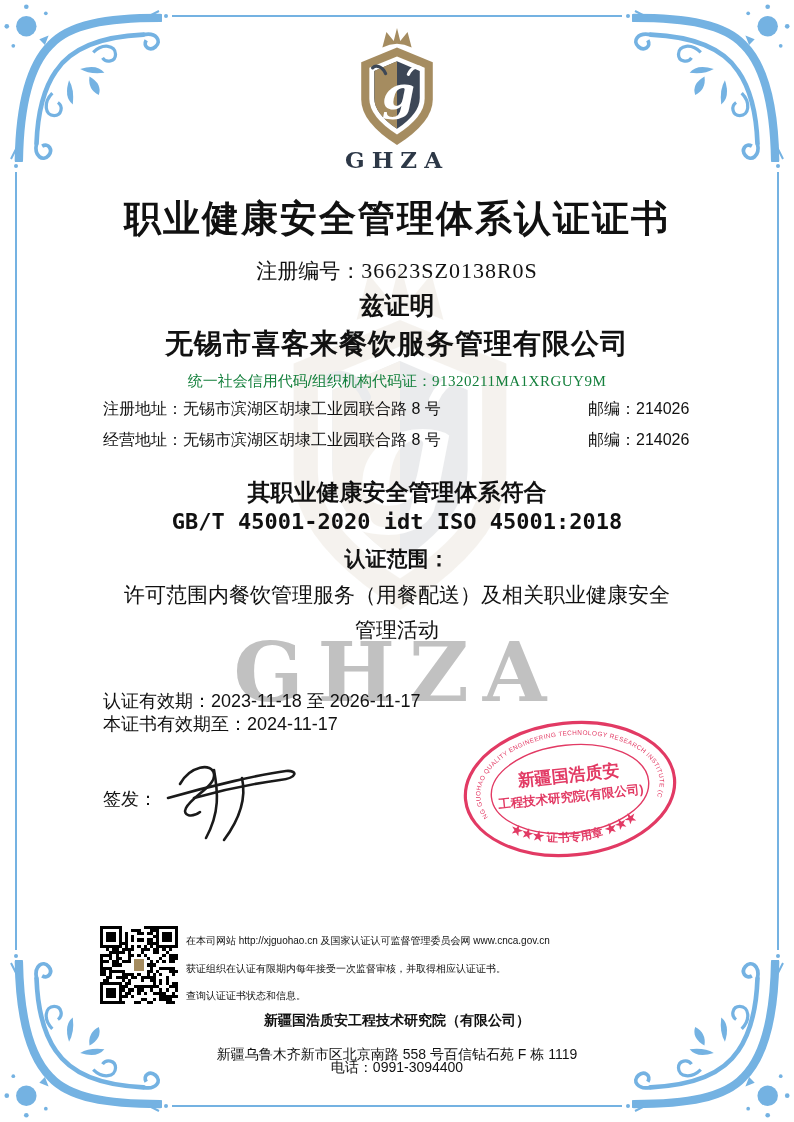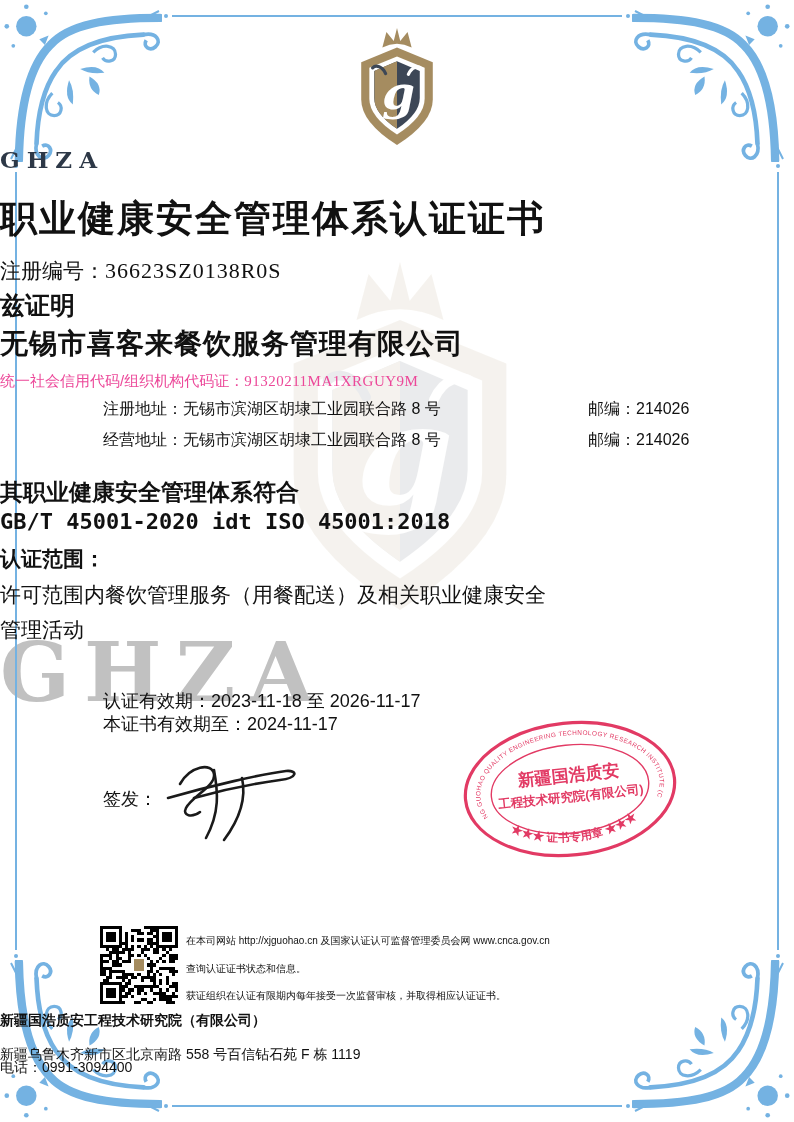--- a/index.html
+++ b/index.html
@@ -1,33 +1,33 @@
 <!DOCTYPE html>
 <html><head>
 <meta charset="utf-8">
 <style>
   html,body{margin:0;padding:0;background:#888;}
   .page{position:relative;width:794px;height:1122px;background:#ffffff;margin:0 auto;
         font-family:"Liberation Sans",sans-serif;color:#111;overflow:hidden;}
   .abs{position:absolute;}
-  .center{left:0;right:0;}
+  .center{left:0;right:0;text-align:center;}
   
   .corner{position:absolute;width:158px;height:158px;z-index:1;}
   .c-tl{left:4px;top:4px;}
   .c-tr{right:4px;top:4px;transform:scaleX(-1);}
   .c-bl{left:4px;bottom:4px;transform:scaleY(-1);}
   .c-br{right:4px;bottom:4px;transform:scale(-1,-1);}
   .bline{position:absolute;z-index:1;}
   
   .title{top:194px;font-size:37px;font-weight:700;letter-spacing:2px;z-index:2;}
   .reg{top:257px;font-size:21px;z-index:2;}
   .reg .val{font-family:"Liberation Serif",serif;font-size:22px;letter-spacing:1px;}
   .hereby{top:289px;font-size:25px;font-weight:700;z-index:2;}
   .company{top:325px;font-size:28px;font-weight:700;letter-spacing:1px;z-index:2;}
-  .credit{top:372px;font-size:15px;color:#ec4899;z-index:2;}
+  .credit{top:372px;font-size:15px;color:#15803d;z-index:2;}
   .credit .val{font-family:"Liberation Serif",serif;letter-spacing:.5px;}
   .addr{left:103px;width:600px;font-size:16px;z-index:2;}
   .addr .postal{position:absolute;left:485px;top:0;}
   .conform{top:477px;font-size:23px;font-weight:700;z-index:2;}
   .standard{top:509px;font-size:22px;font-family:"DejaVu Sans Mono",monospace;font-weight:700;z-index:2;}
   .scopelabel{top:545px;font-size:21px;font-weight:700;z-index:2;}
   .scope1{top:581px;font-size:21px;z-index:2;}
   .scope2{top:616px;font-size:21px;z-index:2;}
   .validity{left:103px;top:672px;font-size:18px;z-index:2;margin-top:17px;}
   .expiry{left:103px;top:712px;font-size:18px;z-index:2;}
@@ -272,21 +272,21 @@
         <rect x="20" y="2" width="3" height="3"></rect>
       <path d="M0,18h7v7h-7z M1,19v5h5v-5z" fill-rule="evenodd"></path>
         <rect x="2" y="20" width="3" height="3"></rect>
       <path id="qr-rand" d="M14,0h1v1h-1zM15,0h1v1h-1zM16,0h1v1h-1zM17,0h1v1h-1zM10,1h1v1h-1zM11,1h1v1h-1zM12,1h1v1h-1zM16,1h1v1h-1zM17,1h1v1h-1zM8,2h1v1h-1zM12,2h1v1h-1zM13,2h1v1h-1zM15,2h1v1h-1zM16,2h1v1h-1zM8,3h1v1h-1zM10,3h1v1h-1zM17,3h1v1h-1zM8,4h1v1h-1zM10,4h1v1h-1zM12,4h1v1h-1zM13,4h1v1h-1zM15,4h1v1h-1zM16,4h1v1h-1zM7,5h1v1h-1zM8,5h1v1h-1zM15,5h1v1h-1zM16,5h1v1h-1zM17,5h1v1h-1zM8,6h1v1h-1zM10,6h1v1h-1zM12,6h1v1h-1zM14,6h1v1h-1zM16,6h1v1h-1zM2,7h1v1h-1zM4,7h1v1h-1zM5,7h1v1h-1zM7,7h1v1h-1zM8,7h1v1h-1zM9,7h1v1h-1zM10,7h1v1h-1zM13,7h1v1h-1zM14,7h1v1h-1zM15,7h1v1h-1zM17,7h1v1h-1zM18,7h1v1h-1zM20,7h1v1h-1zM22,7h1v1h-1zM3,8h1v1h-1zM4,8h1v1h-1zM5,8h1v1h-1zM6,8h1v1h-1zM7,8h1v1h-1zM9,8h1v1h-1zM13,8h1v1h-1zM17,8h1v1h-1zM18,8h1v1h-1zM21,8h1v1h-1zM0,9h1v1h-1zM1,9h1v1h-1zM2,9h1v1h-1zM3,9h1v1h-1zM5,9h1v1h-1zM9,9h1v1h-1zM10,9h1v1h-1zM12,9h1v1h-1zM14,9h1v1h-1zM20,9h1v1h-1zM22,9h1v1h-1zM23,9h1v1h-1zM24,9h1v1h-1zM0,10h1v1h-1zM3,10h1v1h-1zM5,10h1v1h-1zM6,10h1v1h-1zM9,10h1v1h-1zM15,10h1v1h-1zM19,10h1v1h-1zM22,10h1v1h-1zM23,10h1v1h-1zM24,10h1v1h-1zM0,11h1v1h-1zM1,11h1v1h-1zM2,11h1v1h-1zM4,11h1v1h-1zM5,11h1v1h-1zM7,11h1v1h-1zM8,11h1v1h-1zM9,11h1v1h-1zM16,11h1v1h-1zM18,11h1v1h-1zM20,11h1v1h-1zM22,11h1v1h-1zM23,11h1v1h-1zM0,12h1v1h-1zM4,12h1v1h-1zM5,12h1v1h-1zM6,12h1v1h-1zM15,12h1v1h-1zM16,12h1v1h-1zM17,12h1v1h-1zM0,13h1v1h-1zM1,13h1v1h-1zM2,13h1v1h-1zM3,13h1v1h-1zM16,13h1v1h-1zM19,13h1v1h-1zM20,13h1v1h-1zM21,13h1v1h-1zM22,13h1v1h-1zM23,13h1v1h-1zM0,14h1v1h-1zM1,14h1v1h-1zM3,14h1v1h-1zM4,14h1v1h-1zM5,14h1v1h-1zM6,14h1v1h-1zM7,14h1v1h-1zM15,14h1v1h-1zM16,14h1v1h-1zM18,14h1v1h-1zM22,14h1v1h-1zM23,14h1v1h-1zM24,14h1v1h-1zM0,15h1v1h-1zM1,15h1v1h-1zM3,15h1v1h-1zM7,15h1v1h-1zM8,15h1v1h-1zM9,15h1v1h-1zM10,15h1v1h-1zM12,15h1v1h-1zM15,15h1v1h-1zM17,15h1v1h-1zM19,15h1v1h-1zM23,15h1v1h-1zM2,16h1v1h-1zM3,16h1v1h-1zM5,16h1v1h-1zM6,16h1v1h-1zM7,16h1v1h-1zM8,16h1v1h-1zM10,16h1v1h-1zM11,16h1v1h-1zM13,16h1v1h-1zM14,16h1v1h-1zM15,16h1v1h-1zM16,16h1v1h-1zM17,16h1v1h-1zM21,16h1v1h-1zM1,17h1v1h-1zM2,17h1v1h-1zM7,17h1v1h-1zM9,17h1v1h-1zM13,17h1v1h-1zM16,17h1v1h-1zM17,17h1v1h-1zM19,17h1v1h-1zM21,17h1v1h-1zM8,18h1v1h-1zM9,18h1v1h-1zM17,18h1v1h-1zM19,18h1v1h-1zM21,18h1v1h-1zM23,18h1v1h-1zM24,18h1v1h-1zM7,19h1v1h-1zM8,19h1v1h-1zM11,19h1v1h-1zM12,19h1v1h-1zM13,19h1v1h-1zM14,19h1v1h-1zM15,19h1v1h-1zM16,19h1v1h-1zM17,19h1v1h-1zM18,19h1v1h-1zM22,19h1v1h-1zM23,19h1v1h-1zM24,19h1v1h-1zM7,20h1v1h-1zM9,20h1v1h-1zM10,20h1v1h-1zM12,20h1v1h-1zM13,20h1v1h-1zM16,20h1v1h-1zM19,20h1v1h-1zM21,20h1v1h-1zM24,20h1v1h-1zM8,21h1v1h-1zM9,21h1v1h-1zM12,21h1v1h-1zM14,21h1v1h-1zM17,21h1v1h-1zM18,21h1v1h-1zM19,21h1v1h-1zM20,21h1v1h-1zM23,21h1v1h-1zM7,22h1v1h-1zM8,22h1v1h-1zM10,22h1v1h-1zM19,22h1v1h-1zM20,22h1v1h-1zM21,22h1v1h-1zM22,22h1v1h-1zM23,22h1v1h-1zM24,22h1v1h-1zM13,23h1v1h-1zM14,23h1v1h-1zM17,23h1v1h-1zM19,23h1v1h-1zM20,23h1v1h-1zM21,23h1v1h-1zM22,23h1v1h-1zM7,24h1v1h-1zM11,24h1v1h-1zM12,24h1v1h-1zM15,24h1v1h-1zM16,24h1v1h-1zM21,24h1v1h-1zM22,24h1v1h-1zM23,24h1v1h-1z"></path>
     </g>
     <rect x="10" y="10" width="5" height="5" fill="#fff"></rect>
     <rect x="10.8" y="10.6" width="3.4" height="3.8" rx="0.6" fill="#a58c60"></rect>
   </svg>
   <div class="abs notes">
     <span style="display:block">在本司网站 http://xjguohao.cn 及国家认证认可监督管理委员会网 www.cnca.gov.cn</span>
+    <span style="display:block">获证组织在认证有限期内每年接受一次监督审核，并取得相应认证证书。</span>
     <span style="display:block">查询认证证书状态和信息。</span>
-    <span style="display:block">获证组织在认证有限期内每年接受一次监督审核，并取得相应认证证书。</span>
   </div>
 
   <div class="abs center footer1">新疆国浩质安工程技术研究院（有限公司）</div>
   <div class="abs center footer2">新疆乌鲁木齐新市区北京南路 558 号百信钻石苑 F 栋 1119</div>
   <div class="abs center footer3">电话：0991-3094400</div>
 
 </div>
 
 </body></html>

